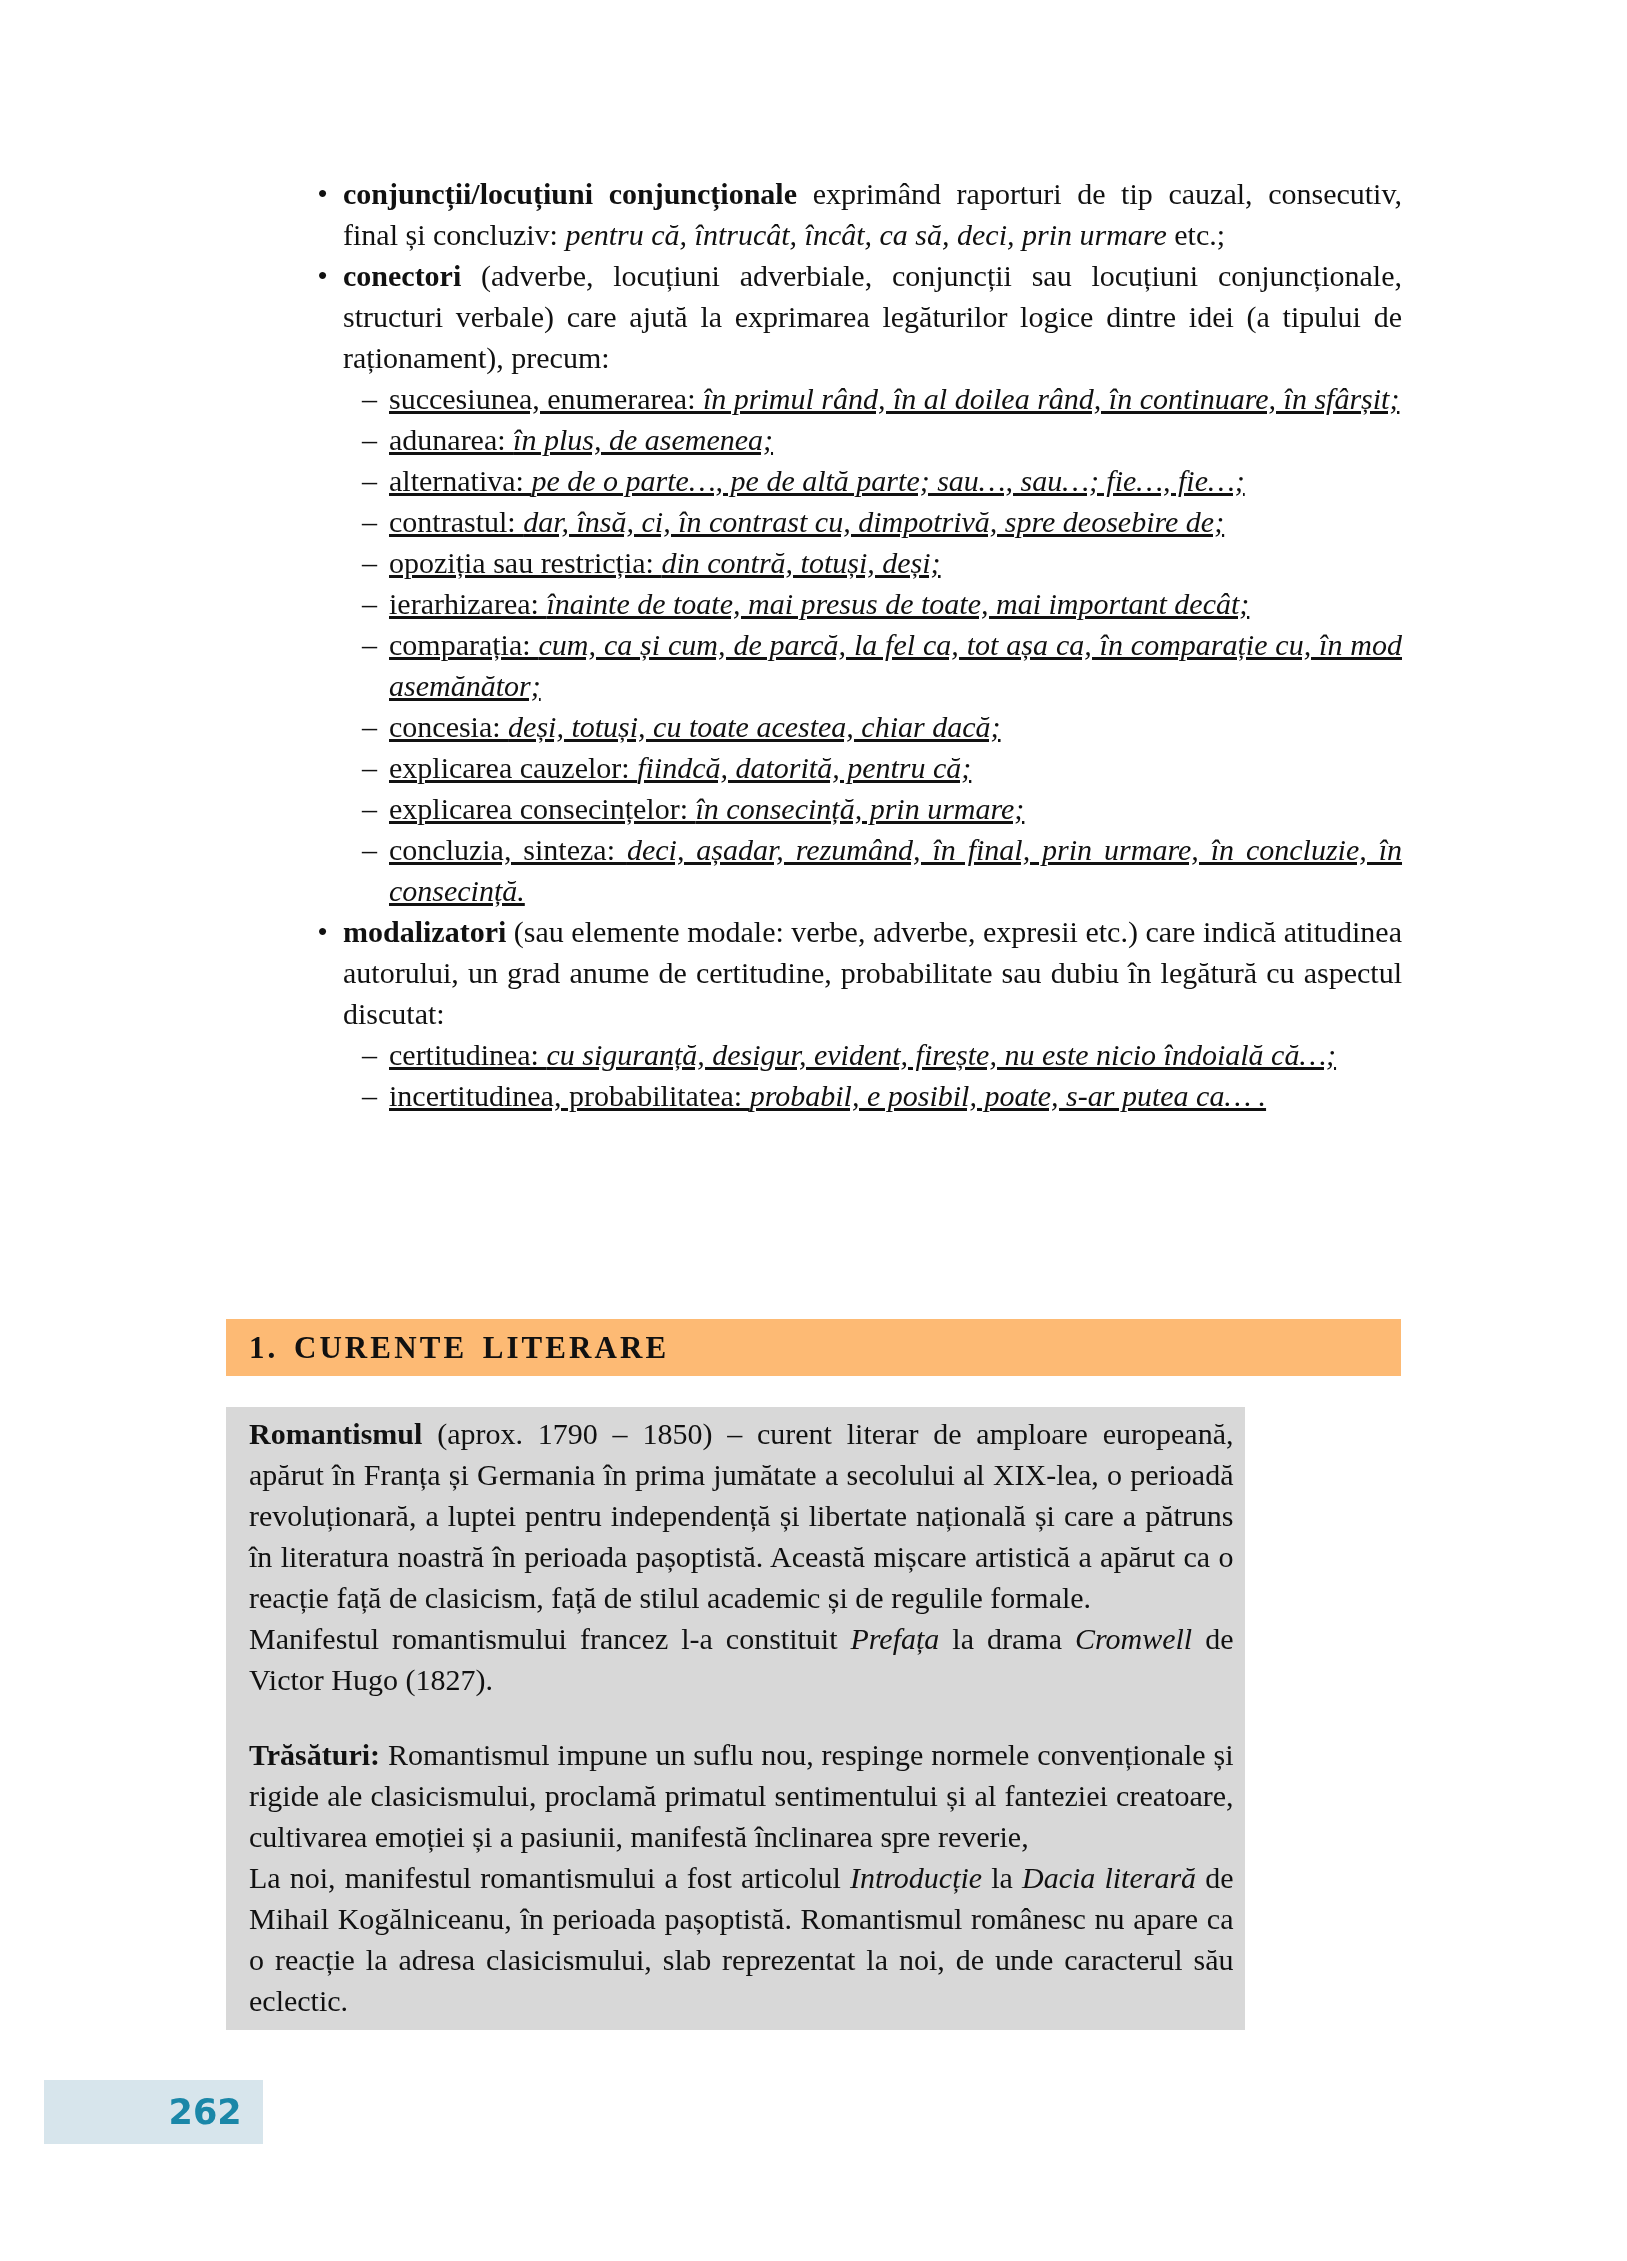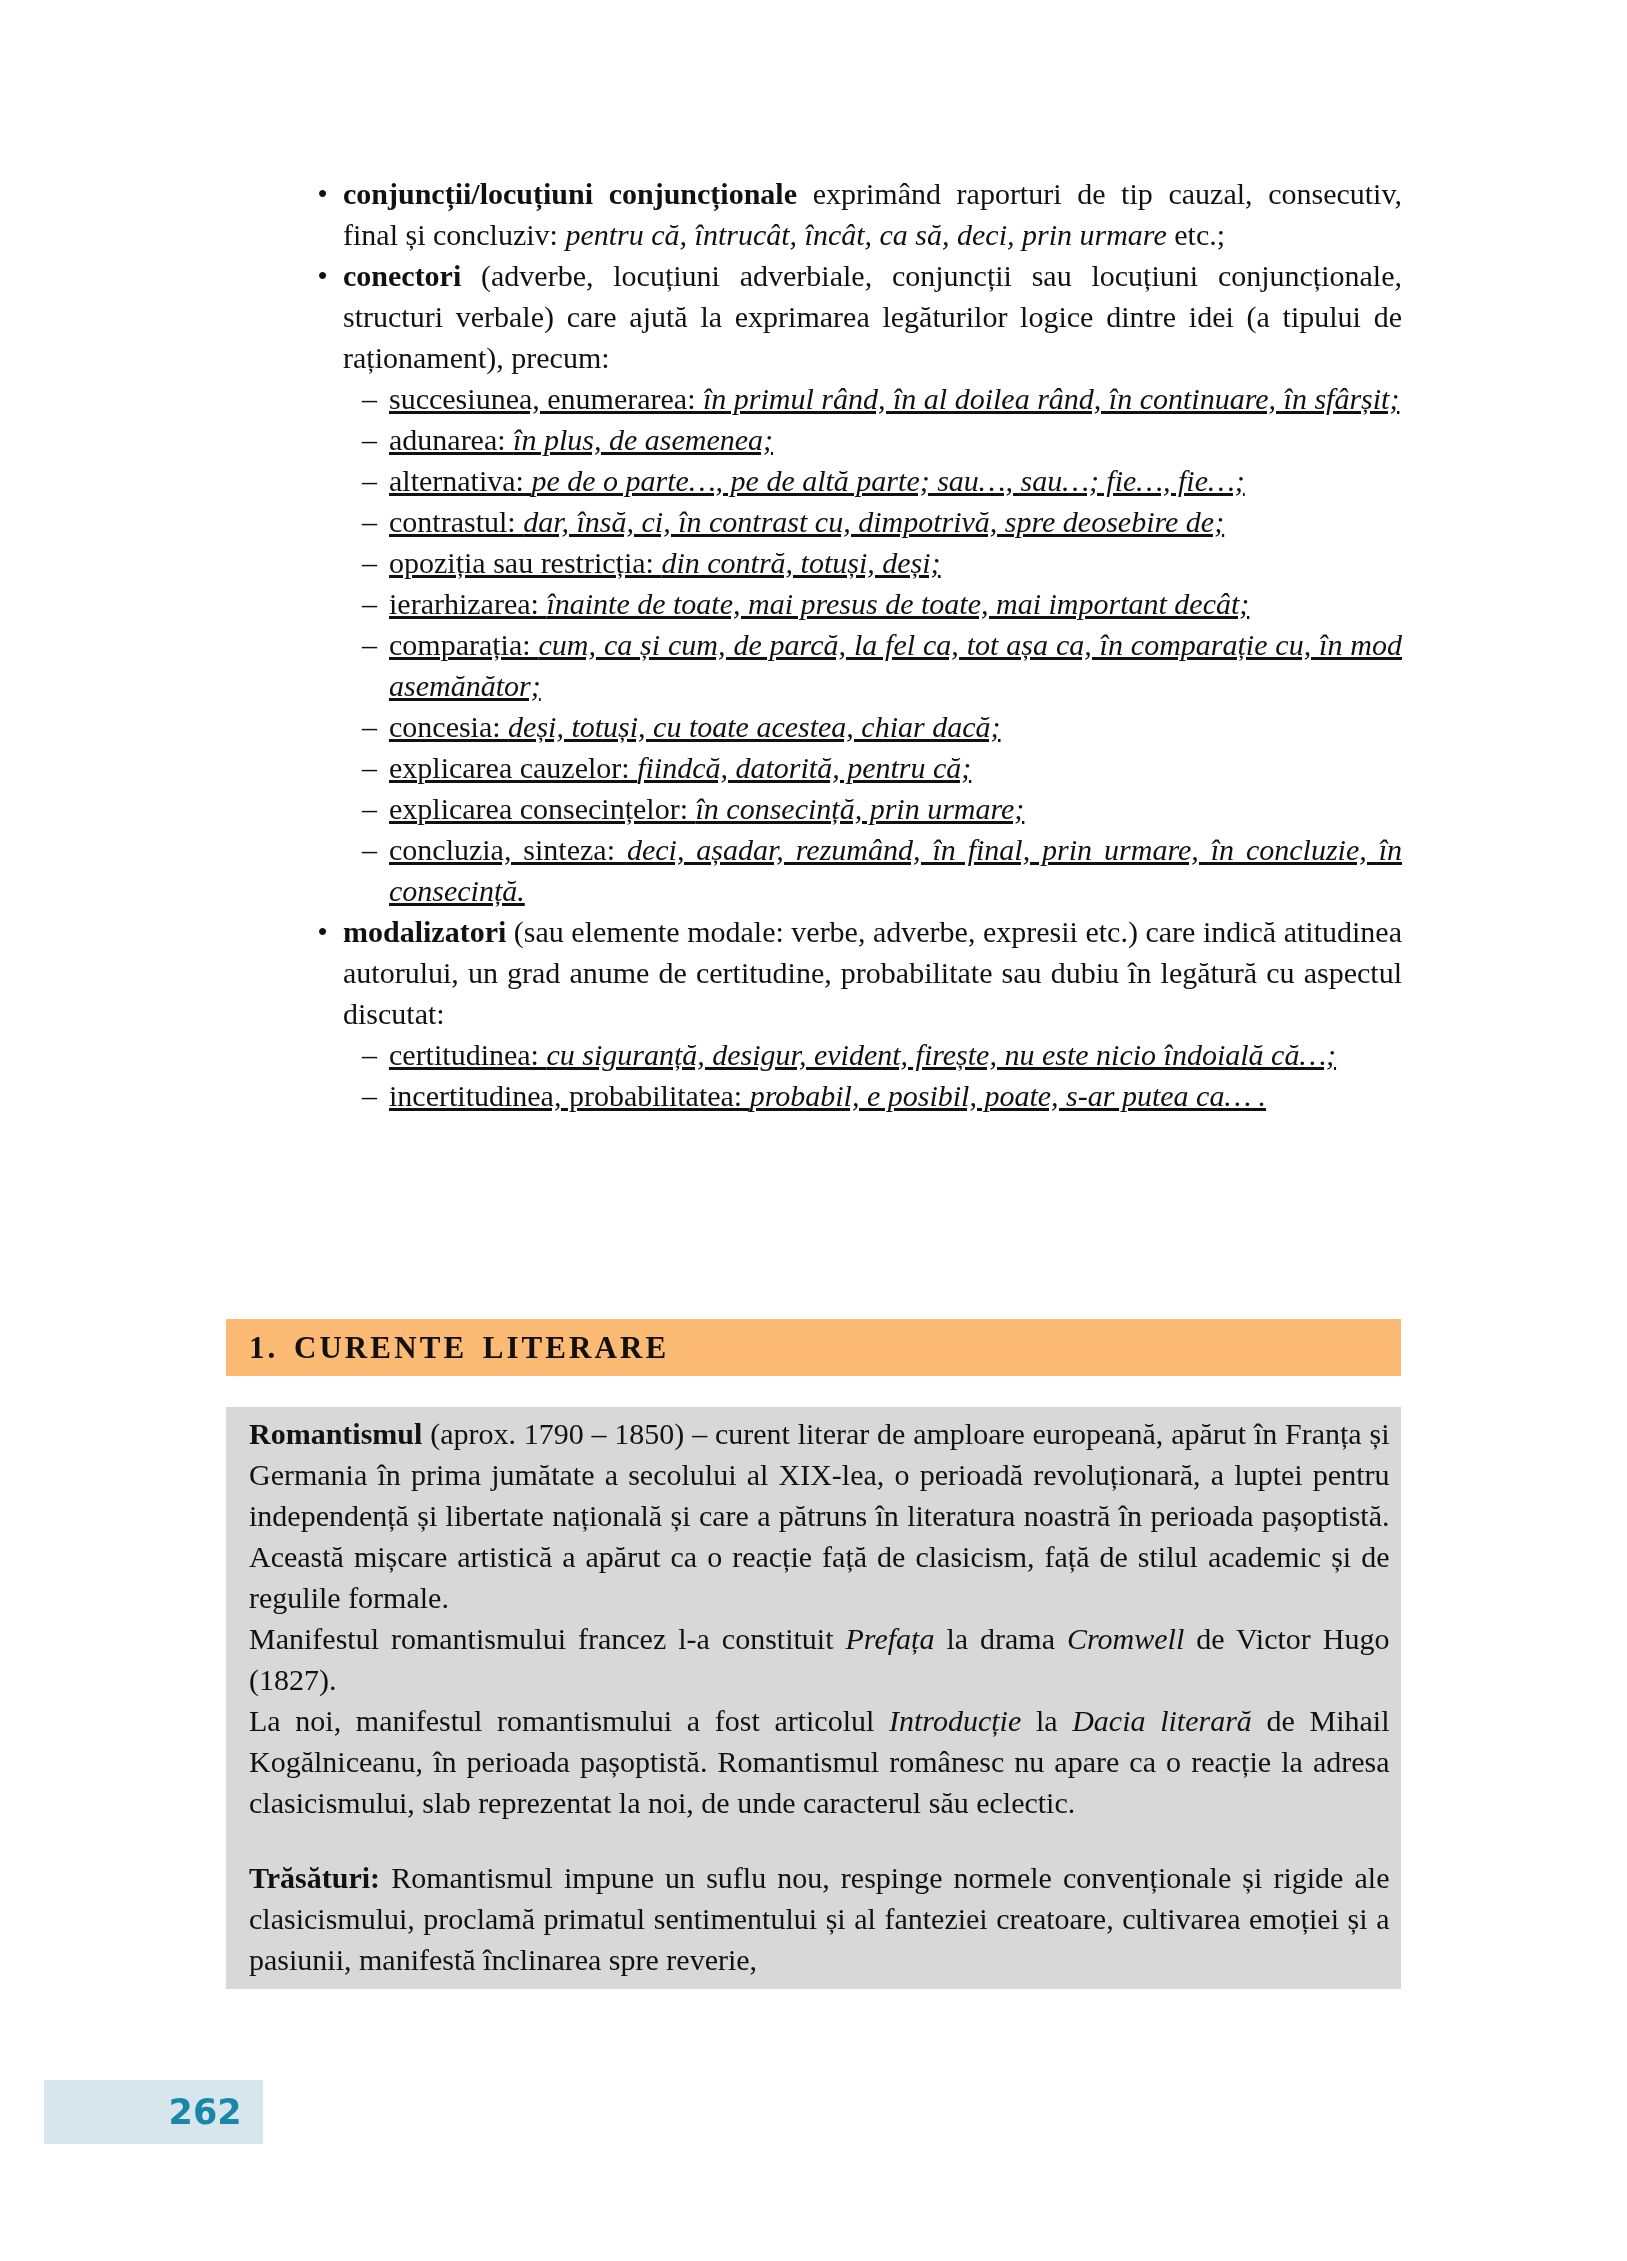--- a/index.html
+++ b/index.html
@@ -55,21 +55,21 @@
     font-size:31px;line-height:57px;
     font-weight:bold;
     letter-spacing:3.1px;
     word-spacing:4.6px;
   }
 
   
   .gray-block{
     position:absolute;
     left:226px;top:1407px;
-    width:1175px;
+    width:1019px;
     box-sizing:border-box;
     background:#d8d8d8;
     padding:6.1px 11.5px 9.2px 23px;
     font-size:30px;line-height:41px;
   }
   .para{text-align:justify;}
   .para.gap{margin-top:34px;}
 
   
   .page-number-box{
@@ -162,22 +162,22 @@
     </section>
 
 
   <div class="chapter-bar">
     <span>1. CURENTE LITERARE</span>
   </div>
 
   <div class="gray-block" id="gray-block">
       <div class="para"><span class="b">Romantismul</span><span> (aprox. 1790 – 1850) – curent literar de amploare europeană, apărut în Franța și Germania în prima jumătate a secolului al XIX-lea, o perioadă revoluționară, a luptei pentru independență și libertate națională și care a pătruns în literatura noastră în perioada pașoptistă. Această mișcare artistică a apărut ca o reacție față de clasicism, față de stilul academic și de regulile formale.</span></div>
       <div class="para"><span>Manifestul romantismului francez l-a constituit </span><span class="i">Prefața</span><span> la drama </span><span class="i">Cromwell</span><span> de Victor Hugo (1827).</span></div>
+      <div class="para gap"><span class="b">Trăsături:</span><span> Romantismul impune un suflu nou, respinge normele convenționale și rigide ale clasicismului, proclamă primatul sentimentului și al fanteziei creatoare, cultivarea emoției și a pasiunii, manifestă înclinarea spre reverie,</span></div>
       <div class="para"><span>La noi, manifestul romantismului a fost articolul </span><span class="i">Introducție</span><span> la </span><span class="i">Dacia literară</span><span> de Mihail Kogălniceanu, în perioada pașoptistă. Romantismul românesc nu apare ca o reacție la adresa clasicismului, slab reprezentat la noi, de unde caracterul său eclectic.</span></div>
-      <div class="para gap"><span class="b">Trăsături:</span><span> Romantismul impune un suflu nou, respinge normele convenționale și rigide ale clasicismului, proclamă primatul sentimentului și al fanteziei creatoare, cultivarea emoției și a pasiunii, manifestă înclinarea spre reverie,</span></div>
     </div>
 
   <div class="page-number-box">
     <span class="page-number">262</span>
   </div>
 
 </div>
 
 
 </body></html>

